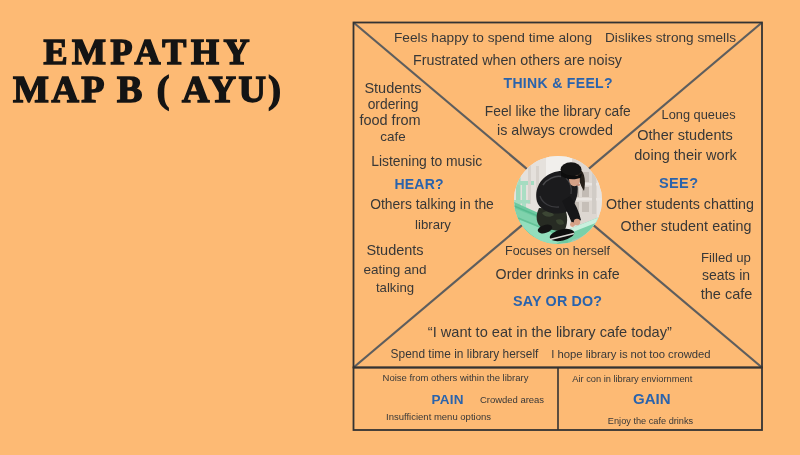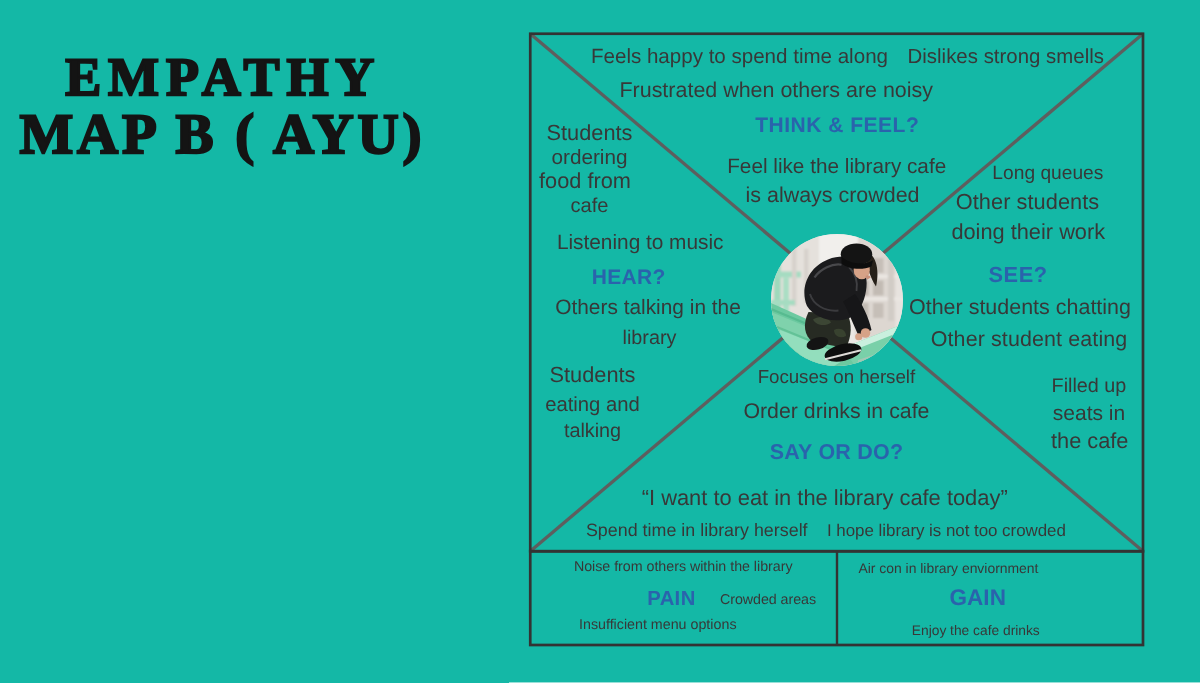--- a/index.html
+++ b/index.html
@@ -1,16 +1,16 @@
 <!DOCTYPE html>
 <html><head>
 <meta charset="utf-8">
 <style>
   html,body{margin:0;padding:0;background:#ffffff;}
-  #stage{position:relative;width:800px;height:455px;background:#14b8a6;overflow:hidden;}
+  #stage{position:relative;width:800px;height:455px;background:#fdba74;overflow:hidden;}
   svg{display:block;}
   text{font-family:"Liberation Sans", sans-serif;fill:#383838;}
   .b{fill:#2a63ac;font-weight:bold;}
   .t{font-family:"Liberation Serif", serif;font-weight:bold;fill:#141414;stroke:#141414;}
 </style>
 </head>
 <body>
 <div id="stage">
 <svg width="800" height="455" viewBox="0 0 800 455">
   <defs>

